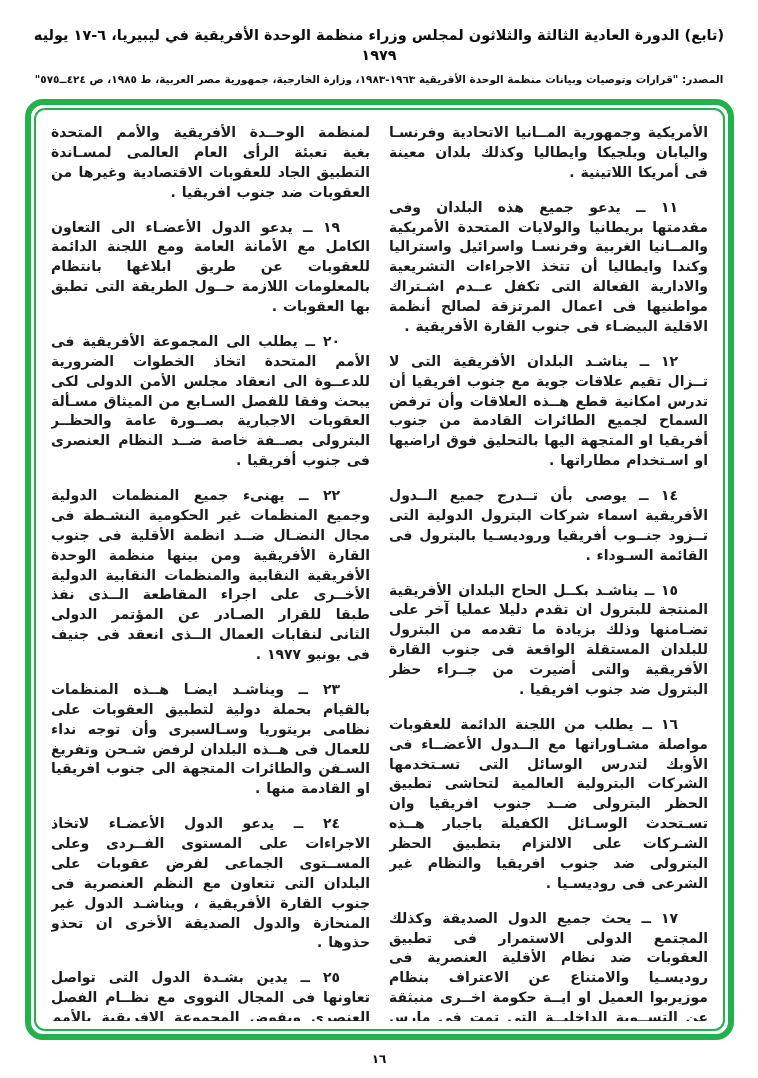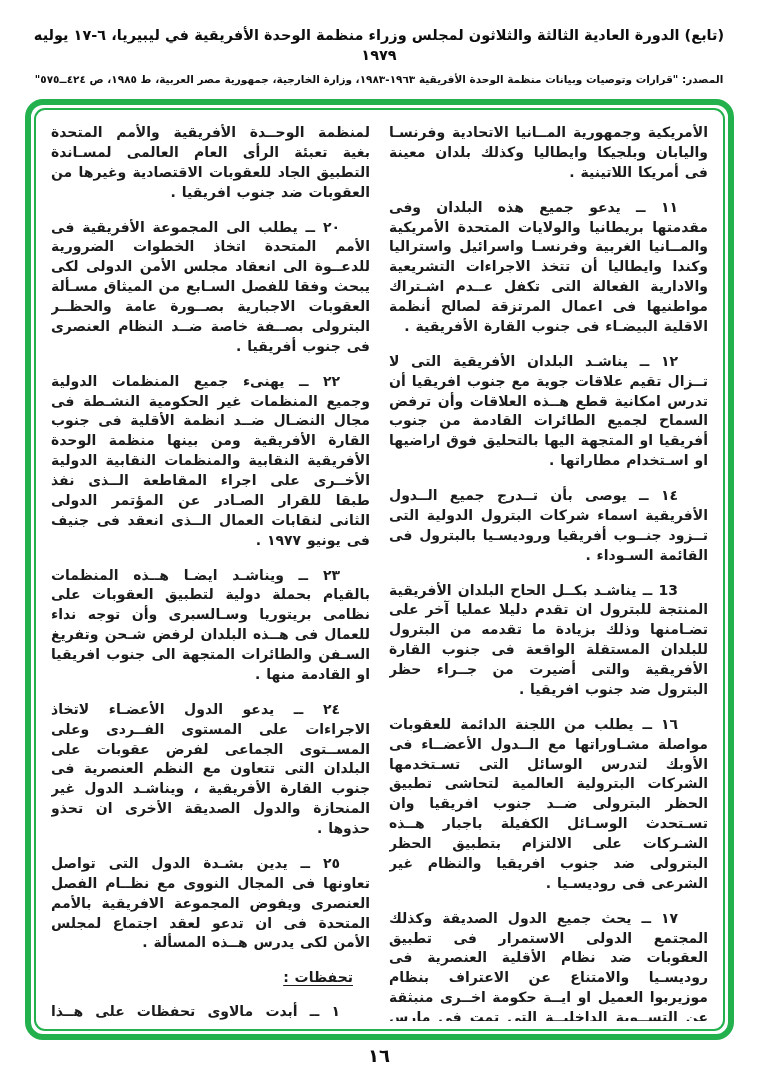--- a/index.html
+++ b/index.html
@@ -76,21 +76,21 @@
   }
   .para.res-heading span{
     text-decoration:underline;
     text-underline-offset:3px;
   }
   
   .page-number{
     position:absolute;
     bottom:12px;left:0;right:0;
     text-align:center;
-    font-size:18px;font-weight:bold;color:#0d0d0d;
+    font-size:12px;font-weight:bold;color:#0d0d0d;
   }
 </style>
 </head>
 <body>
 
 <div class="page">
 
   <div class="header">
     <div class="title">(تابع) الدورة العادية الثالثة والثلاثون لمجلس وزراء منظمة الوحدة الأفريقية في ليبيريا، ٦-١٧ يوليه ١٩٧٩</div>
     <div class="source">المصدر: "قرارات وتوصيات وبيانات منظمة الوحدة الأفريقية ١٩٦٣-١٩٨٣، وزارة الخارجية، جمهورية مصر العربية، ط ١٩٨٥، ص ٤٢٤ــ٥٧٥"</div>
@@ -98,28 +98,29 @@
 
   <div class="frame">
     <div class="frame-inner">
       <div class="columns">
 
         <div class="col">
           <p class="para cont">الأمريكية وجمهورية المــانيا الاتحادية وفرنسـا واليابان وبلجيكا وايطاليا وكذلك بلدان معينة فى أمريكا اللاتينية .</p>
           <p class="para">١١ ــ يدعو جميع هذه البلدان وفى مقدمتها بريطانيا والولايات المتحدة الأمريكية والمــانيا الغربية وفرنسـا واسرائيل واستراليا وكندا وايطاليا أن تتخذ الاجراءات التشريعية والادارية الفعالة التى تكفل عــدم اشـتراك مواطنيها فى اعمال المرتزقة لصالح أنظمة الاقلية البيضـاء فى جنوب القارة الأفريقية .</p>
           <p class="para">١٢ ــ يناشـد البلدان الأفريقية التى لا تــزال تقيم علاقات جوية مع جنوب افريقيا أن تدرس امكانية قطع هــذه العلاقات وأن ترفض السماح لجميع الطائرات القادمة من جنوب أفريقيا او المتجهة اليها بالتحليق فوق اراضيها او اسـتخدام مطاراتها .</p>
           <p class="para">١٤ ــ يوصى بأن تــدرج جميع الــدول الأفريقية اسماء شركات البترول الدولية التى تــزود جنــوب أفريقيا وروديسـيا بالبترول فى القائمة السـوداء .</p>
-          <p class="para">13 ــ يناشـد بكــل الحاح البلدان الأفريقية المنتجة للبترول ان تقدم دليلا عمليا آخر على تضـامنها وذلك بزيادة ما تقدمه من البترول للبلدان المستقلة الواقعة فى جنوب القارة الأفريقية والتى أضيرت من جــراء حظر البترول ضد جنوب افريقيا .</p>
+          <p class="para">١٥ ــ يناشـد بكــل الحاح البلدان الأفريقية المنتجة للبترول ان تقدم دليلا عمليا آخر على تضـامنها وذلك بزيادة ما تقدمه من البترول للبلدان المستقلة الواقعة فى جنوب القارة الأفريقية والتى أضيرت من جــراء حظر البترول ضد جنوب افريقيا .</p>
           <p class="para">١٦ ــ يطلب من اللجنة الدائمة للعقوبات مواصلة مشـاوراتها مع الــدول الأعضــاء فى الأوبك لتدرس الوسائل التى تسـتخدمها الشركات البترولية العالمية لتحاشى تطبيق الحظر البترولى ضــد جنوب افريقيا وان تسـتحدث الوسـائل الكفيلة باجبار هــذه الشـركات على الالتزام بتطبيق الحظر البترولى ضد جنوب افريقيا والنظام غير الشرعى فى روديسـيا .</p>
           <p class="para">١٧ ــ يحث جميع الدول الصديقة وكذلك المجتمع الدولى الاستمرار فى تطبيق العقوبات ضد نظام الأقلية العنصرية فى روديسـيا والامتناع عن الاعتراف بنظام موزيربوا العميل او ايــة حكومة اخــرى منبثقة عن التســوية الداخليــة التى تمت فى مارس ١٩٧٨ او الانتخابات المزيفة التى اجريت فى ابريل ١٩٧٩ .</p>
           <p class="para">١٨ ــ يطلب الى الأمين العام لمنظمة الوحدة الأفريقية ولجنة مناهضـة الفصل العنصرى التابعة للأمم المتحدة عقد مؤتمر عالمى فى عام ١٩٨٠ تحت الاشـراف المشـترك</p>
         </div>
 
         <div class="col">
           <p class="para cont">لمنظمة الوحــدة الأفريقية والأمم المتحدة بغية تعبئة الرأى العام العالمى لمسـاندة التطبيق الجاد للعقوبات الاقتصادية وغيرها من العقوبات ضد جنوب افريقيا .</p>
+          <p class="para">١٩ ــ يدعو الدول الأعضـاء الى التعاون الكامل مع الأمانة العامة ومع اللجنة الدائمة للعقوبات عن طريق ابلاغها بانتظام بالمعلومات اللازمة حــول الطريقة التى تطبق بها العقوبات .</p>
           <p class="para">٢٠ ــ يطلب الى المجموعة الأفريقية فى الأمم المتحدة اتخاذ الخطوات الضرورية للدعــوة الى انعقاد مجلس الأمن الدولى لكى يبحث وفقا للفصل السـابع من الميثاق مسـألة العقوبات الاجبارية بصــورة عامة والحظــر البترولى بصــفة خاصة ضــد النظام العنصرى فى جنوب أفريقيا .</p>
           <p class="para">٢٢ ــ يهنىء جميع المنظمات الدولية وجميع المنظمات غير الحكومية النشـطة فى مجال النضـال ضــد انظمة الأقلية فى جنوب القارة الأفريقية ومن بينها منظمة الوحدة الأفريقية النقابية والمنظمات النقابية الدولية الأخــرى على اجراء المقاطعة الــذى نفذ طبقا للقرار الصـادر عن المؤتمر الدولى الثانى لنقابات العمال الــذى انعقد فى جنيف فى يونيو ١٩٧٧ .</p>
           <p class="para">٢٣ ــ ويناشـد ايضـا هــذه المنظمات بالقيام بحملة دولية لتطبيق العقوبات على نظامى بريتوريا وسـالسبرى وأن توجه نداء للعمال فى هــذه البلدان لرفض شـحن وتفريغ السـفن والطائرات المتجهة الى جنوب افريقيا او القادمة منها .</p>
           <p class="para">٢٤ ــ يدعو الدول الأعضـاء لاتخاذ الاجراءات على المستوى الفــردى وعلى المســتوى الجماعى لفرض عقوبات على البلدان التى تتعاون مع النظم العنصرية فى جنوب القارة الأفريقية ، ويناشـد الدول غير المنحازة والدول الصديقة الأخرى ان تحذو حذوها .</p>
           <p class="para">٢٥ ــ يدين بشـدة الدول التى تواصل تعاونها فى المجال النووى مع نظــام الفصل العنصرى ويفوض المجموعة الافريقية بالأمم المتحدة فى ان تدعو لعقد اجتماع لمجلس الأمن لكى يدرس هــذه المسألة .</p>
           <p class="para res-heading"><span>تحفظات :</span></p>
           <p class="para">١ ــ أبدت مالاوى تحفظات على هــذا القرار .</p>
 
         </div>
 

